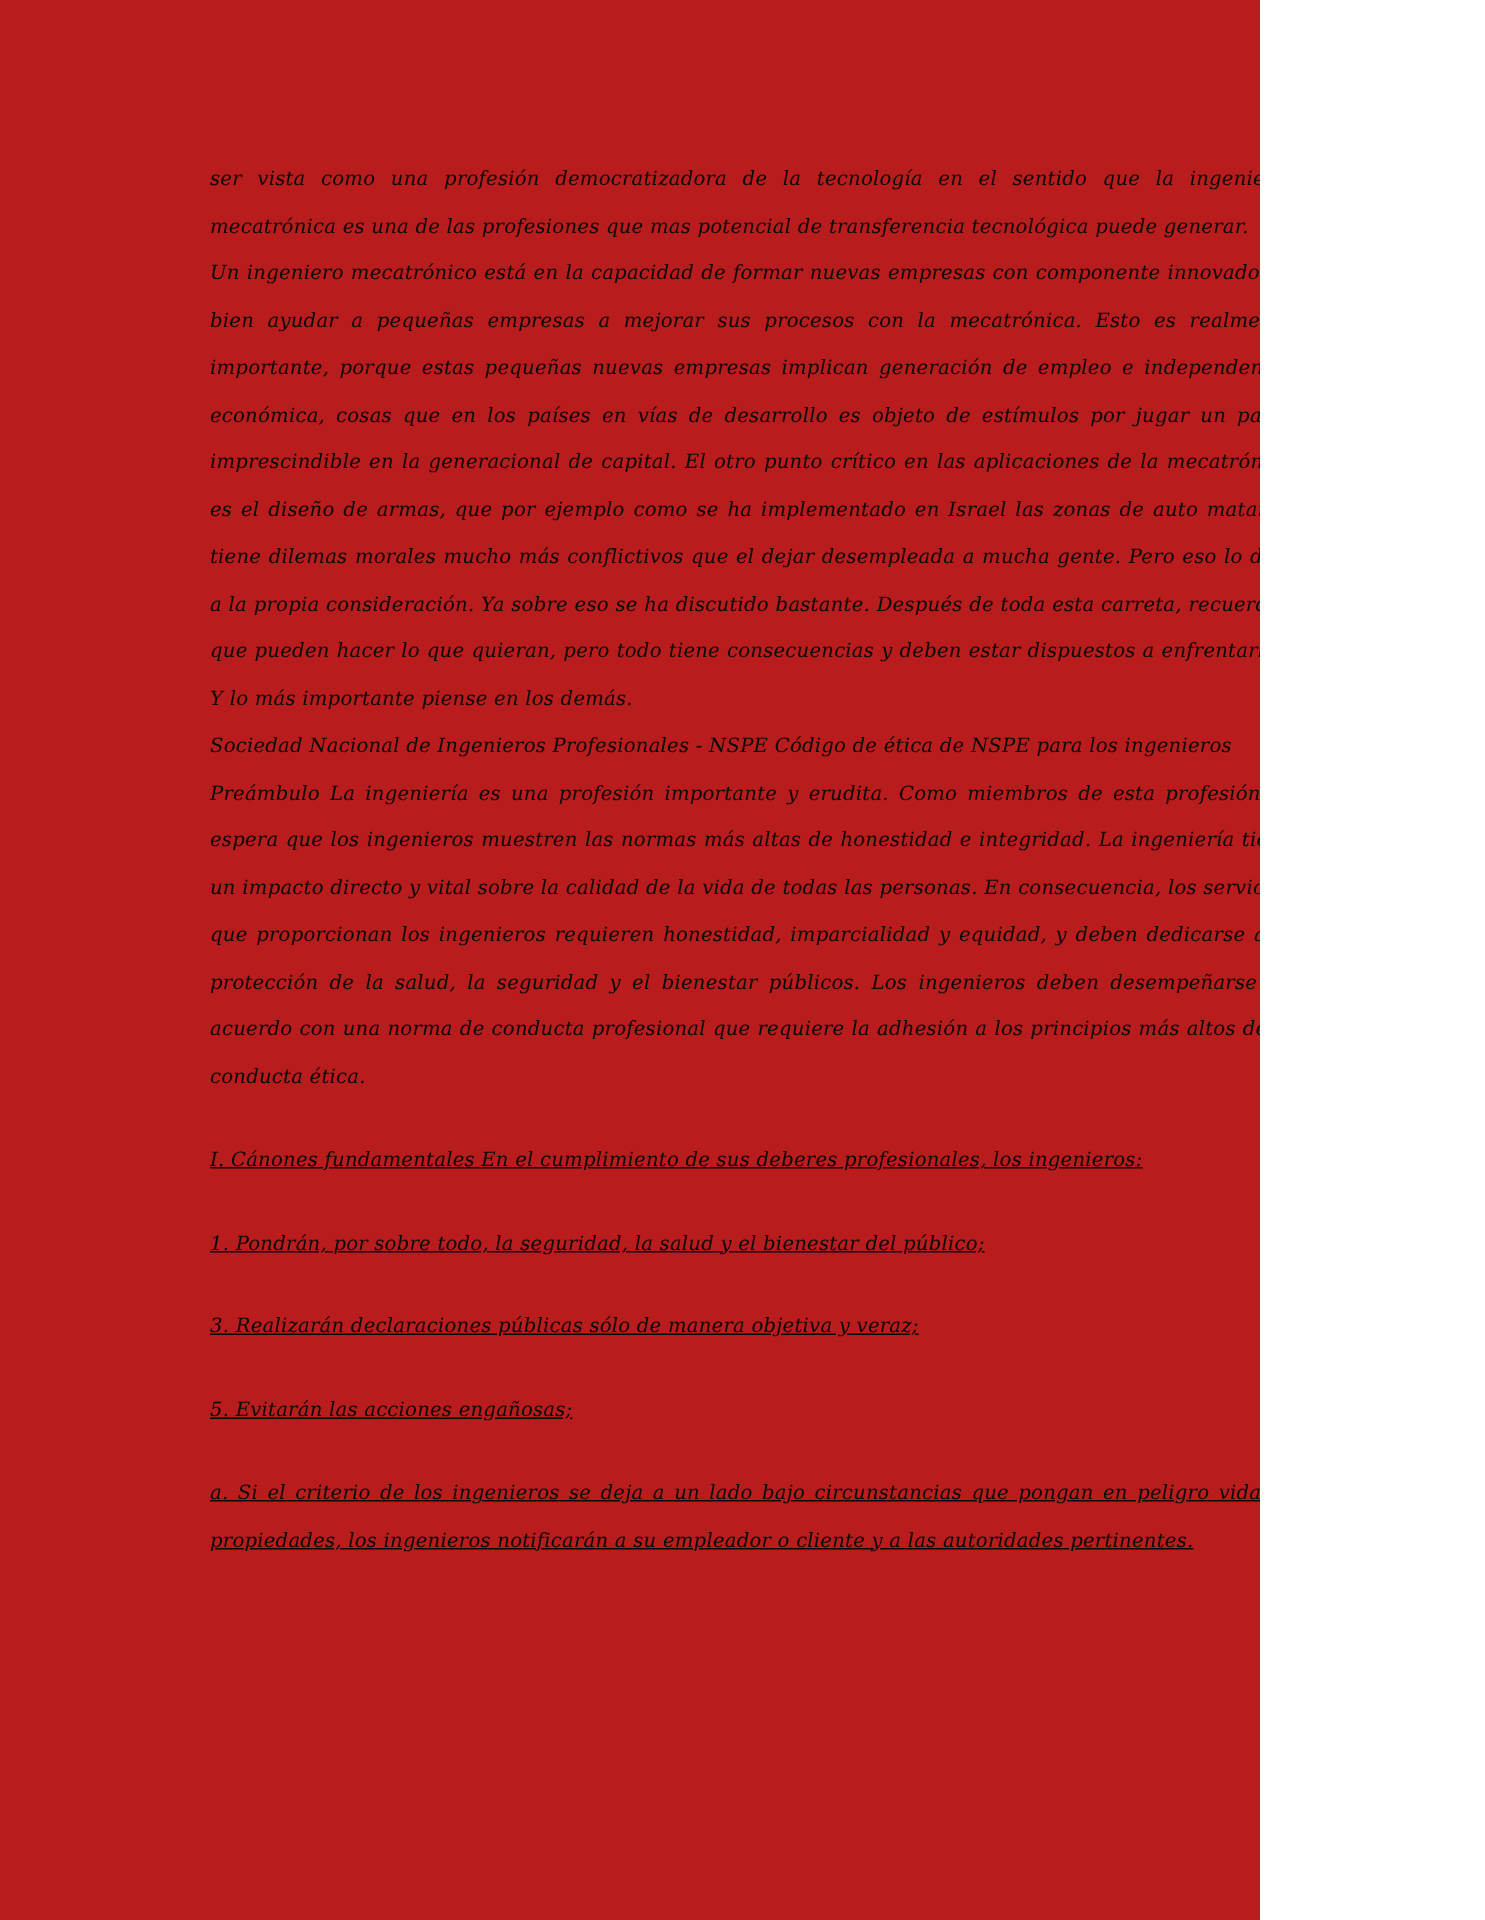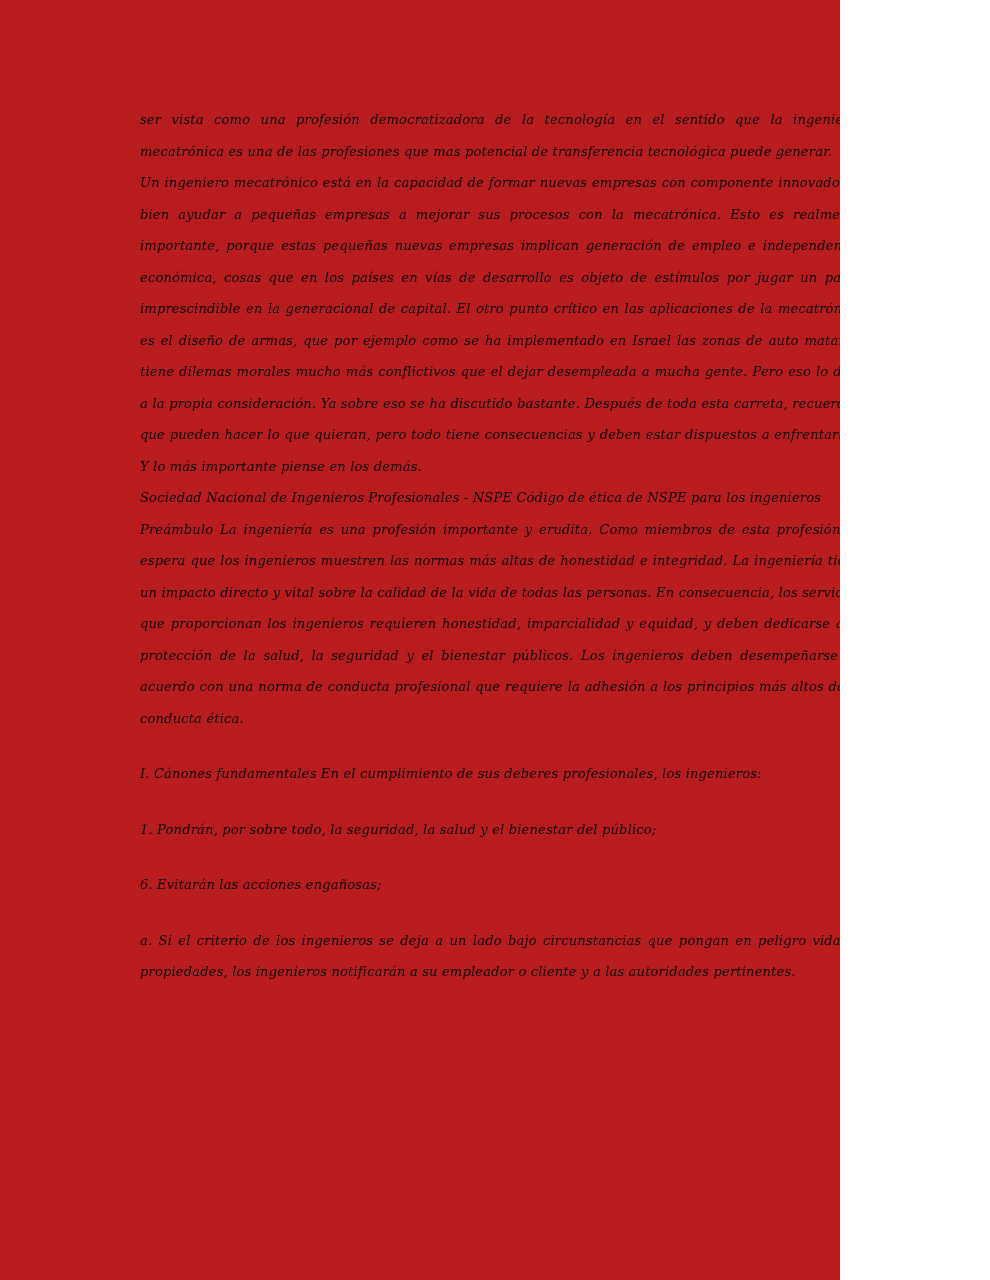--- a/index.html
+++ b/index.html
@@ -37,21 +37,21 @@
     margin: 0;
     padding: 0;
     text-align: justify;
     -webkit-font-smoothing: antialiased;
   }
 
   
   .block-flow p { margin: 0; }
 
   
-  .spaced { margin-top: 24px !important; }
+  .spaced { margin-top: 24px !important; text-decoration: underline; }
 </style>
 </head>
 <body>
 
 <div class="page">
 
   <div class="doc-body">
 
     <div class="block-flow">
       <p>ser vista como una profesión democratizadora de la tecnología en el sentido que la ingeniería mecatrónica es una de las profesiones que mas potencial de transferencia tecnológica puede generar.</p>
@@ -61,23 +61,24 @@
       <p>Sociedad Nacional de Ingenieros Profesionales - NSPE Código de ética de NSPE para los ingenieros</p>
 
       <p>Preámbulo La ingeniería es una profesión importante y erudita. Como miembros de esta profesión se espera que los ingenieros muestren las normas más altas de honestidad e integridad. La ingeniería tiene un impacto directo y vital sobre la calidad de la vida de todas las personas. En consecuencia, los servicios que proporcionan los ingenieros requieren honestidad, imparcialidad y equidad, y deben dedicarse a la protección de la salud, la seguridad y el bienestar públicos. Los ingenieros deben desempeñarse de acuerdo con una norma de conducta profesional que requiere la adhesión a los principios más altos de la conducta ética.</p>
     </div>
 
     <p class="spaced">I. Cánones fundamentales En el cumplimiento de sus deberes profesionales, los ingenieros:</p>
 
     <p class="spaced">1. Pondrán, por sobre todo, la seguridad, la salud y el bienestar del público;</p>
 
 
+    <p class="spaced">3. Realizarán declaraciones públicas sólo de manera objetiva y veraz;</p>
 
 
-    <p class="spaced">6. Evitarán las acciones engañosas;</p>
+    <p class="spaced">5. Evitarán las acciones engañosas;</p>
 
 
 
     <p class="spaced">a. Si el criterio de los ingenieros se deja a un lado bajo circunstancias que pongan en peligro vidas o propiedades, los ingenieros notificarán a su empleador o cliente y a las autoridades pertinentes.</p>
 
   </div>
 
 </div>
 
 </body></html>

